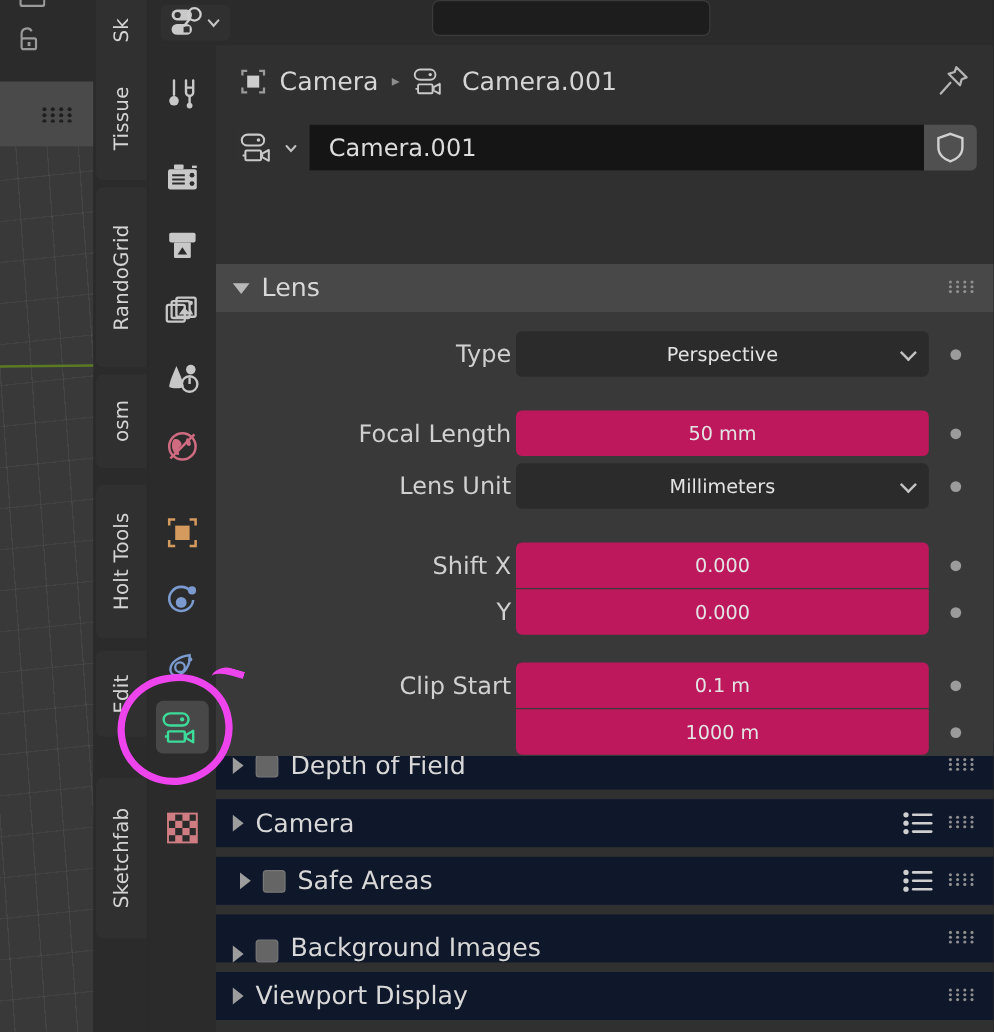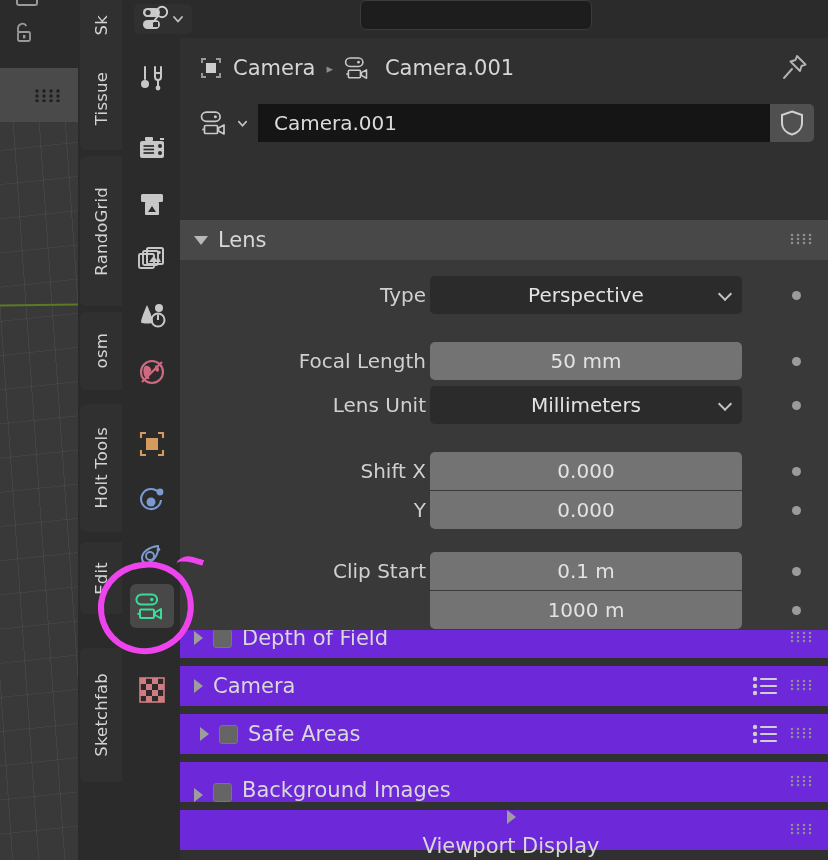--- a/index.html
+++ b/index.html
@@ -122,21 +122,21 @@
   .id-shield {
     width: 44px; background: #505050; border-radius: 0 5px 5px 0;
     display: flex; align-items: center; justify-content: center;
   }
 
   .panel-header {
     position: absolute; left: 0; width: 648px; height: 40px;
     background: #484848;
     display: flex; align-items: center; padding-left: 14px; gap: 10px;
   }
-  .panel-header.sub { background: #6d28d9; }
+  .panel-header.sub { background: #0f172a; }
   .tri { width: 0; height: 0; }
   .tri-down { border-left: 7px solid transparent; border-right: 7px solid transparent; border-top: 9px solid #b8b8b8; }
   .tri-right { border-top: 7px solid transparent; border-bottom: 7px solid transparent; border-left: 9px solid #9d9d9d; }
   .panel-title { color: #d8d8d8; font-size: 21px; }
   .chk {
     width: 19px; height: 19px; background: #656565; border-radius: 3px;
     border: 1px solid #777;
   }
   .grip { position: absolute; right: 14px; top: 13px; width: 24px; height: 12px; }
   .listicon { position: absolute; right: 50px; top: 10px; width: 26px; height: 20px; }
@@ -144,26 +144,26 @@
   
   .lens-body {
     position: absolute; left: 0; top: 222px; width: 648px; height: 370px;
     background: #393939;
   }
   .rlabel {
     position: absolute; left: 0; width: 246px; text-align: right;
     color: #d0d0d0; font-size: 20px; line-height: 38px;
   }
   .field {
-    position: absolute; left: 250px; width: 312px; height: 38px;
+    position: absolute; left: 250px; width: 344px; height: 38px;
     display: flex; align-items: center; justify-content: center;
-    color: #e3e3e3; font-size: 20px; text-align: right;
+    color: #e3e3e3; font-size: 16px; text-align: right;
   }
   .field.dropdown { background: #2b2b2b; border-radius: 5px; }
-  .field.value { background: #737373; }
+  .field.value { background: #be185d; }
   .field.r-top { border-radius: 5px 5px 0 0; }
   .field.r-bot { border-radius: 0 0 5px 5px; }
   .field.r-all { border-radius: 5px; }
   .chev {
     position: absolute; right: 12px; top: 13px;
     width: 10px; height: 10px;
     border-right: 2px solid #c3c3c3; border-bottom: 2px solid #c3c3c3;
     transform: rotate(45deg);
   }
   .anim-dot {
@@ -586,21 +586,21 @@
                   <circle cx="14" cy="6" r="1.3"></circle>
                   <circle cx="20" cy="6" r="1.3"></circle>
     <circle cx="2" cy="10" r="1.3"></circle>
                   <circle cx="8" cy="10" r="1.3"></circle>
                   <circle cx="14" cy="10" r="1.3"></circle>
                   <circle cx="20" cy="10" r="1.3"></circle>
   </g>
               </svg>
             </span>
           </div>
-          <div class="panel-header sub" style="top: 772px; flex-direction: column;">
+          <div class="panel-header sub" style="top: 772px;">
             <div class="tri tri-right"></div>
             <span class="panel-title">Viewport Display</span>
             <span class="grip">
               <svg width="24" height="12" viewBox="0 0 24 12">
   <g fill="#8f8f8f">
     <circle cx="2" cy="2" r="1.3"></circle>
                   <circle cx="8" cy="2" r="1.3"></circle>
                   <circle cx="14" cy="2" r="1.3"></circle>
                   <circle cx="20" cy="2" r="1.3"></circle>
     <circle cx="2" cy="6" r="1.3"></circle>

